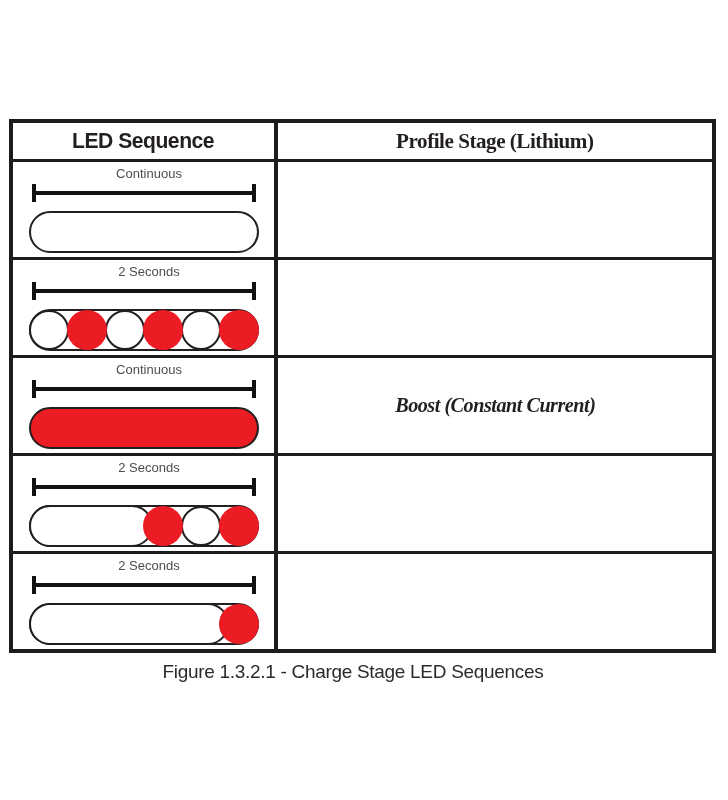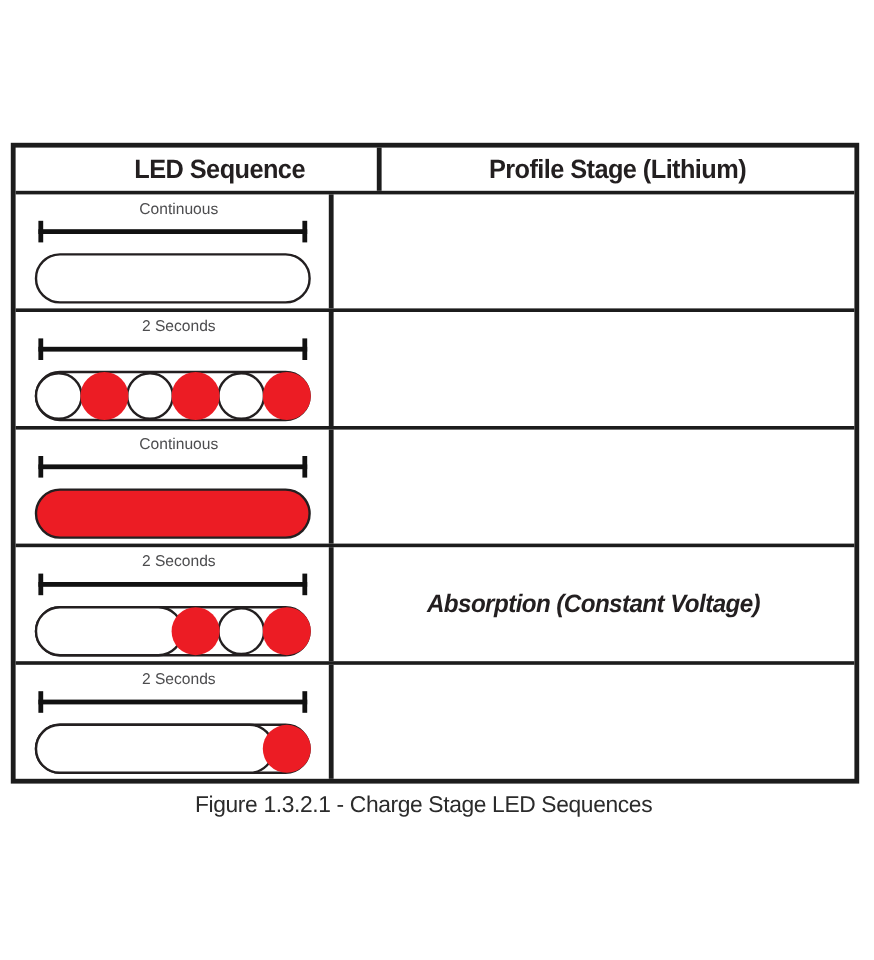--- a/index.html
+++ b/index.html
@@ -23,21 +23,20 @@
     top: 119px;
     width: 707px;
     box-sizing: border-box;
     border: 4px solid #1c1c1c;
     background: #ffffff;
   }
   .hrow {
     display: flex;
     height: 36px;
     border-bottom: 3px solid #1c1c1c;
-    padding-left: 40px;
   }
   .trow {
     display: flex;
     height: 95px;
     border-bottom: 3px solid #1c1c1c;
   }
   .trow:last-child { border-bottom: none; }
   .cell-left {
     width: 261px;
     box-sizing: content-box;
@@ -45,20 +44,21 @@
     display: flex;
     align-items: center;
     justify-content: center;
   }
   .cell-right {
     flex: 1;
     display: flex;
     align-items: center;
     justify-content: center;
     text-align: left;
+    font-family: Liberation Serif, serif;
   }
   .header-text {
     font-weight: bold;
     font-size: 22px;
     letter-spacing: -0.5px;
     transform: scaleX(0.96);
   }
   .stage-text {
     font-weight: bold;
     font-size: 21px;
@@ -207,40 +207,40 @@
     <div class="trow">
       <div class="cell-left">
         <div class="diagram">
           <div class="bracket-label">Continuous</div>
           <div class="bracket">
             <div class="bracket-line"></div>
           </div>
           <div class="pill solid"></div>
         </div>
       </div>
+      <div class="cell-right">
+        <span class="stage-text italic">Boost (Constant Current)</span>
+      </div>
     </div>
 
     <div class="trow">
       <div class="cell-left">
         <div class="diagram">
           <div class="bracket-label">2 Seconds</div>
           <div class="bracket">
             <div class="bracket-line"></div>
           </div>
           <div class="pill">
               <div class="segment" style="width: 124px;"></div>
               <div class="led on" style="left: 112px;"></div>
               <div class="led off" style="left: 150px;"></div>
               <div class="led on" style="left: 188px;"></div>
             </div>
         </div>
       </div>
-      <div class="cell-right">
-        <span class="stage-text italic">Absorption (Constant Voltage)</span>
-      </div>
     </div>
 
     <div class="trow">
       <div class="cell-left">
         <div class="diagram">
           <div class="bracket-label">2 Seconds</div>
           <div class="bracket">
             <div class="bracket-line"></div>
           </div>
           <div class="pill">

